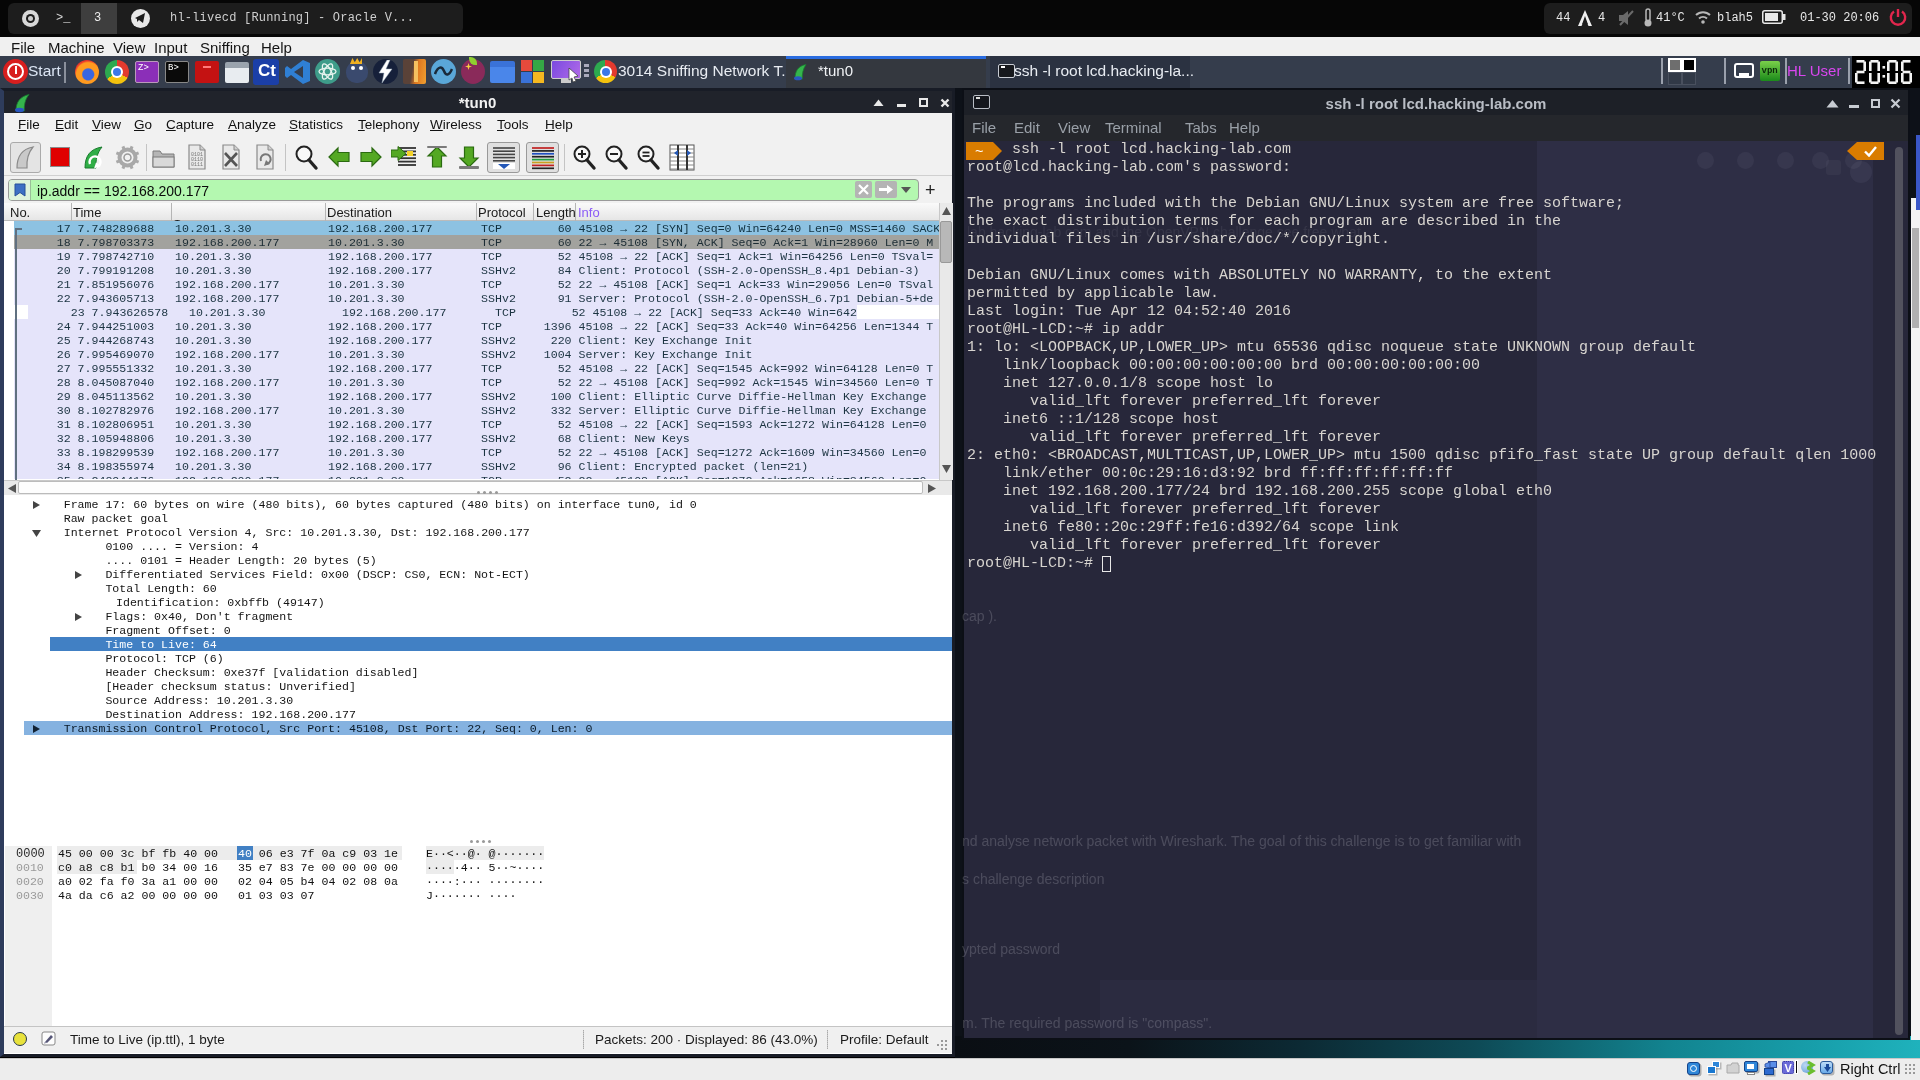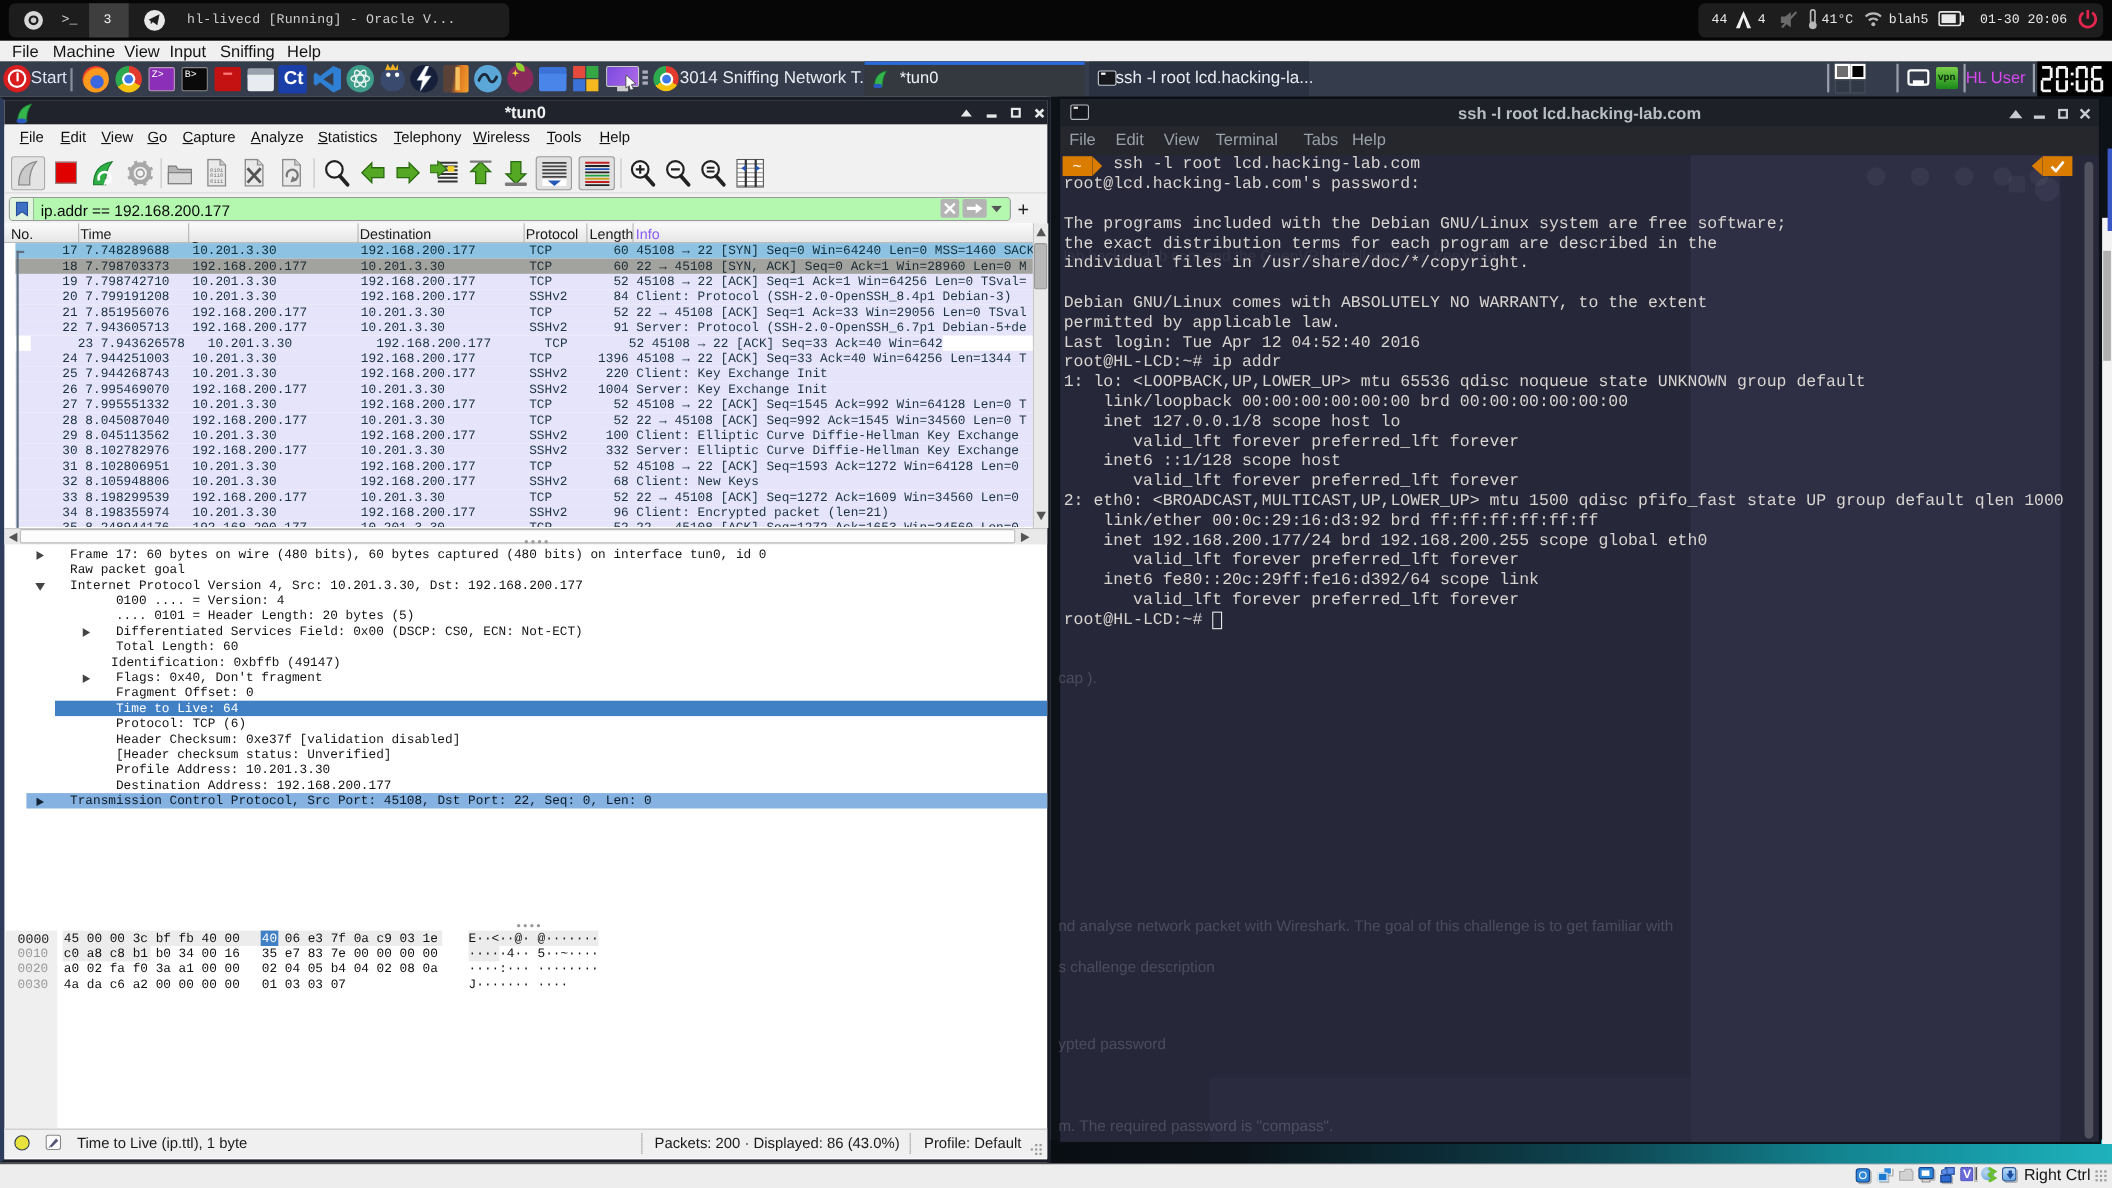--- a/index.html
+++ b/index.html
@@ -467,32 +467,32 @@
     <polygon points="0,0 9,0 4.5,7" fill="#444"></polygon>
   </svg>
 <div class="abs mono" style="left:63.7px;top:526px;font-size:11.6px;line-height:13px;color:#141414;white-space:pre">Internet Protocol Version 4, Src: 10.201.3.30, Dst: 192.168.200.177</div>
 <div class="abs mono" style="left:105.4px;top:540px;font-size:11.6px;line-height:13px;color:#141414;white-space:pre">0100 .... = Version: 4</div>
 <div class="abs mono" style="left:105.4px;top:554px;font-size:11.6px;line-height:13px;color:#141414;white-space:pre">.... 0101 = Header Length: 20 bytes (5)</div>
 <svg class="abs" style="left:75px;top:570.5px" width="7" height="8">
     <polygon points="0,0 7,4 0,8" fill="#444"></polygon>
   </svg>
 <div class="abs mono" style="left:105.4px;top:568px;font-size:11.6px;line-height:13px;color:#141414;white-space:pre">Differentiated Services Field: 0x00 (DSCP: CS0, ECN: Not-ECT)</div>
 <div class="abs mono" style="left:105.4px;top:582px;font-size:11.6px;line-height:13px;color:#141414;white-space:pre">Total Length: 60</div>
-<div class="abs mono" style="left:101px;top:596px;font-size:11.6px;line-height:13px;color:#141414;white-space:pre">Identification: 0xbffb (49147)</div>
+<div class="abs mono" style="left:116px;top:596px;font-size:11.6px;line-height:13px;color:#141414;white-space:pre">Identification: 0xbffb (49147)</div>
 <svg class="abs" style="left:75px;top:612.5px" width="7" height="8">
     <polygon points="0,0 7,4 0,8" fill="#444"></polygon>
   </svg>
 <div class="abs mono" style="left:105.4px;top:610px;font-size:11.6px;line-height:13px;color:#141414;white-space:pre">Flags: 0x40, Don't fragment</div>
 <div class="abs mono" style="left:105.4px;top:624px;font-size:11.6px;line-height:13px;color:#141414;white-space:pre">Fragment Offset: 0</div>
 <div class="abs" style="left:50px;top:637px;width:902px;height:14px;background:#4180c4"></div>
 <div class="abs mono" style="left:105.4px;top:638px;font-size:11.6px;line-height:13px;color:#fff;white-space:pre">Time to Live: 64</div>
 <div class="abs mono" style="left:105.4px;top:652px;font-size:11.6px;line-height:13px;color:#141414;white-space:pre">Protocol: TCP (6)</div>
 <div class="abs mono" style="left:105.4px;top:666px;font-size:11.6px;line-height:13px;color:#141414;white-space:pre">Header Checksum: 0xe37f [validation disabled]</div>
 <div class="abs mono" style="left:105.4px;top:680px;font-size:11.6px;line-height:13px;color:#141414;white-space:pre">[Header checksum status: Unverified]</div>
-<div class="abs mono" style="left:105.4px;top:694px;font-size:11.6px;line-height:13px;color:#141414;white-space:pre">Profile Address: 10.201.3.30</div>
+<div class="abs mono" style="left:105.4px;top:694px;font-size:11.6px;line-height:13px;color:#141414;white-space:pre">Source Address: 10.201.3.30</div>
 <div class="abs mono" style="left:105.4px;top:708px;font-size:11.6px;line-height:13px;color:#141414;white-space:pre">Destination Address: 192.168.200.177</div>
 <div class="abs" style="left:24px;top:721px;width:928px;height:14px;background:#85b2e0"></div>
 <svg class="abs" style="left:33px;top:724.5px" width="7" height="8">
     <polygon points="0,0 7,4 0,8" fill="#123"></polygon>
   </svg>
 <div class="abs mono" style="left:63.7px;top:722px;font-size:11.6px;line-height:13px;color:#0a1a28;white-space:pre">Transmission Control Protocol, Src Port: 45108, Dst Port: 22, Seq: 0, Len: 0</div>
 <div class="abs" style="left:470px;top:840px;width:3px;height:3px;border-radius:50%;background:#999;box-shadow:6px 0 #999,12px 0 #999,18px 0 #999"></div>
 <div class="abs" style="left:5px;top:846px;width:47px;height:180px;background:#efefef"></div>
 <div class="abs" style="left:57px;top:846px;width:345px;height:14px;background:#ececec"></div>
 <div class="abs" style="left:426px;top:846px;width:118px;height:14px;background:#ececec"></div>

